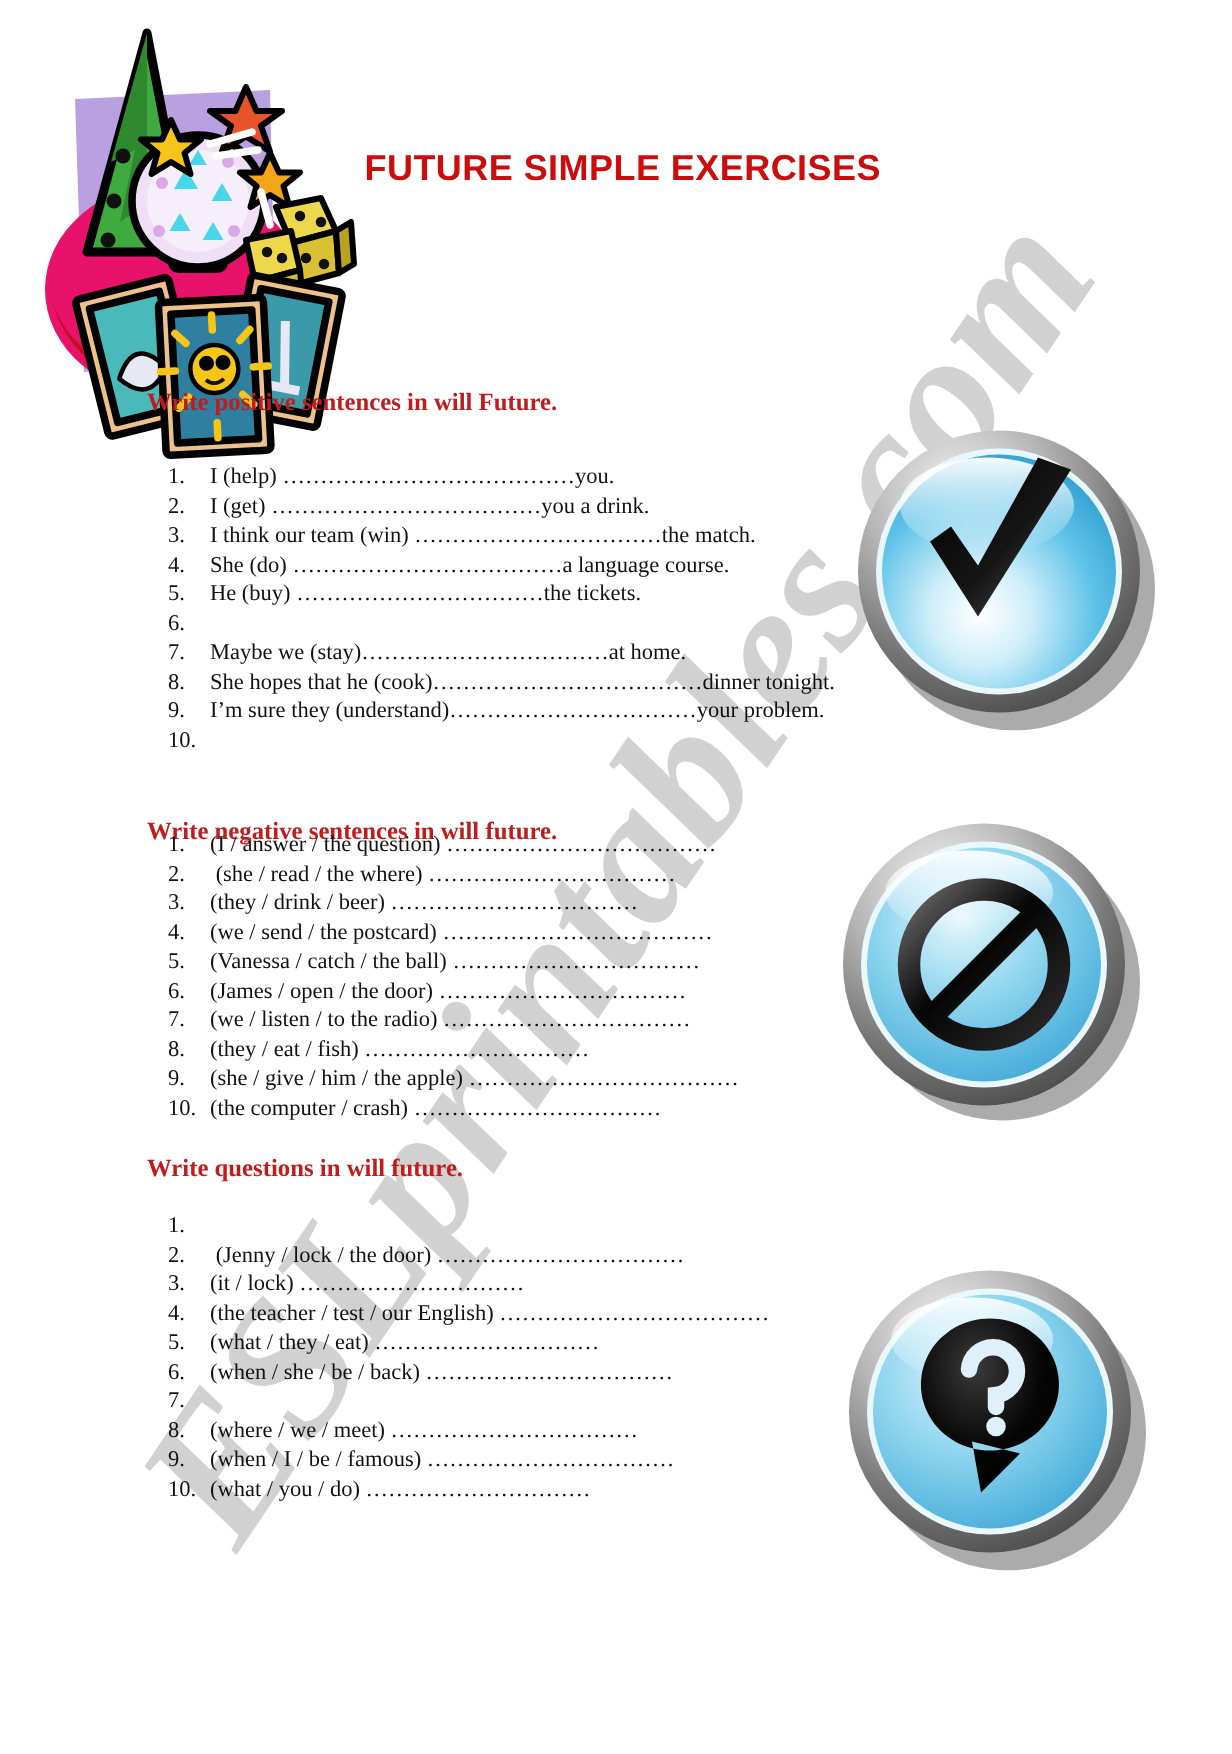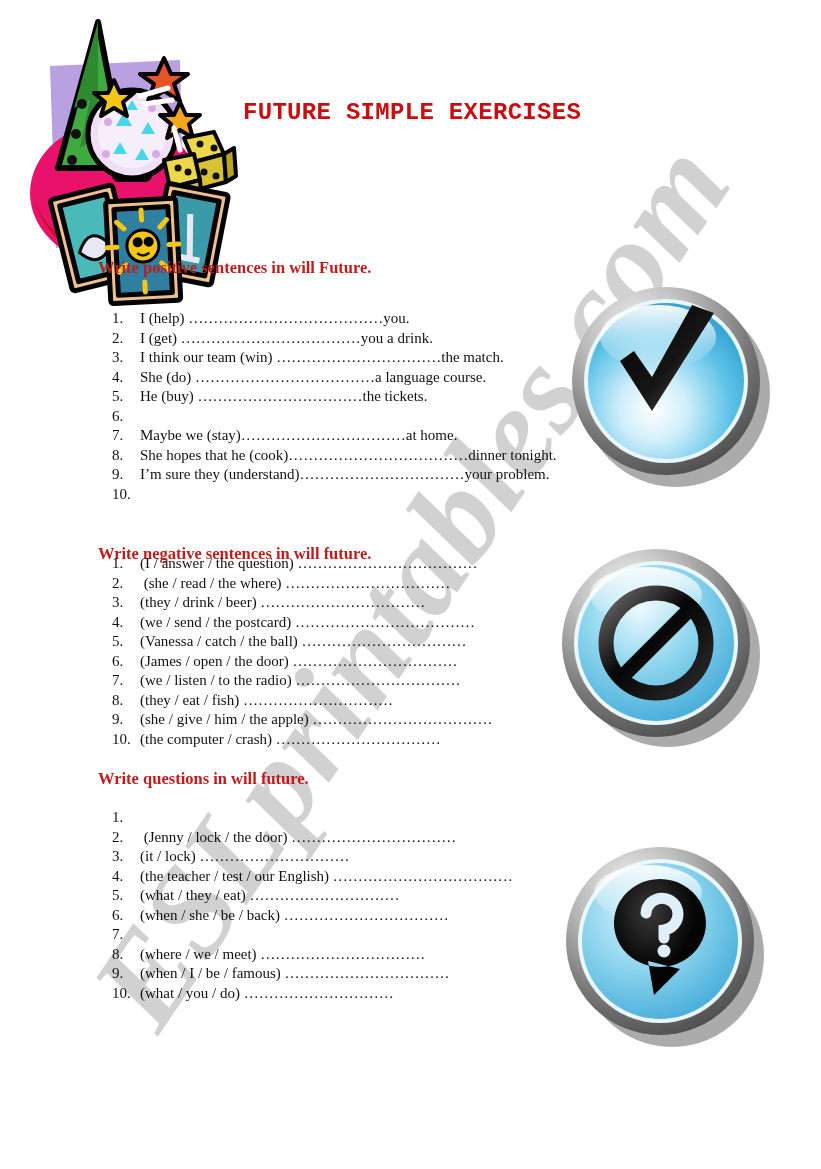--- a/index.html
+++ b/index.html
@@ -45,21 +45,21 @@
     height: 300px;
     z-index: 3;
   }
   #clipart svg { display: block; }
 
   
   #title {
     position: absolute;
     left: 243px;
     top: 99px;
-    font-family: Liberation Mono, monospace;
+    font-family: Liberation Sans, sans-serif;
     font-weight: bold;
     font-size: 24px;
     color: #cc0d0d;
     letter-spacing: .3px;
     z-index: 4;
     white-space: nowrap;
   }
 
   
   .heading {

